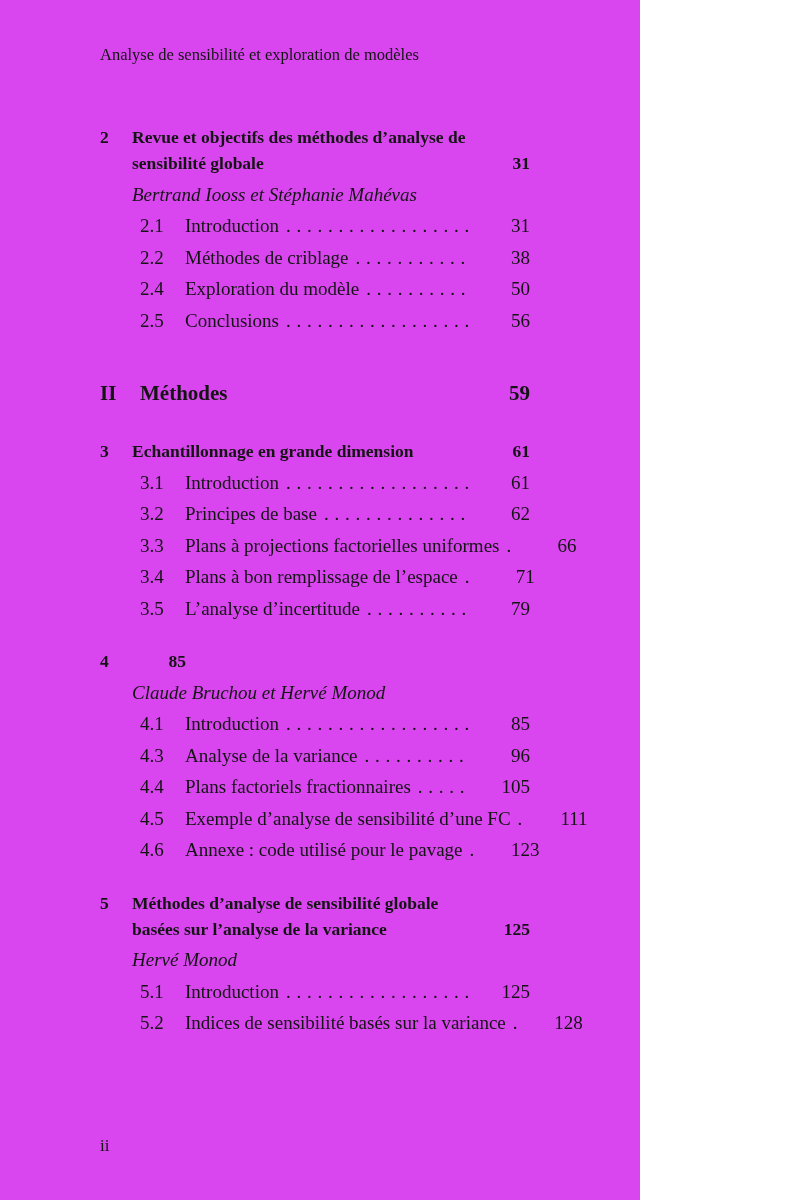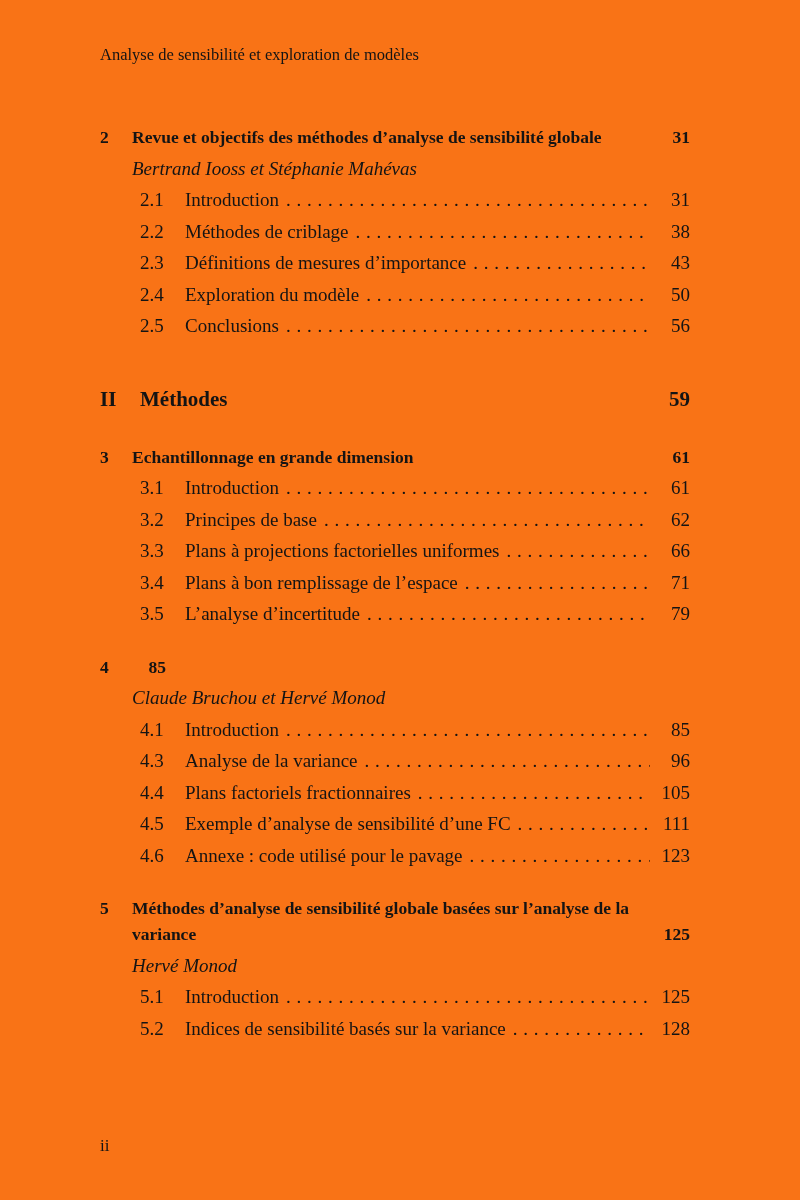--- a/index.html
+++ b/index.html
@@ -5,24 +5,24 @@
   * { margin: 0; padding: 0; box-sizing: border-box; }
   html, body { background: #ffffff; }
   body {
     width: 800px; height: 1200px;
     font-family: "Liberation Serif", "DejaVu Serif", serif;
     color: #141414;
     -webkit-font-smoothing: antialiased;
   }
   .page {
     position: relative;
-    width: 800px; height: 1200px;
+    width: 640px; height: 1200px;
     padding: 44px 110px 0 100px;
     overflow: hidden;
-    background: #f97316;
+    background: #d946ef;
   }
   .running-header {
     font-size: 16.5px;
     line-height: 22px;
     margin-bottom: 55px;
   }
   .toc-line {
     display: flex;
     align-items: baseline;
     font-size: 19px;
@@ -56,20 +56,21 @@
     min-width: 10px;
   }
   .leader::after {
     content: ". . . . . . . . . . . . . . . . . . . . . . . . . . . . . . . . . . . . . . . . . . . . . . . . . . . . . . . . . . . . . . . . . . . . ";
     letter-spacing: 0.5px;
   }
   .pg {
     min-width: 34px;
     flex: none;
     text-align: right;
+    margin-left: 20px;
   }
   
   .part-heading {
     font-weight: bold;
     font-size: 21px;
     line-height: 42px;
     margin-top: 36px;
   }
   .part-heading .num { width: 40px; flex: none; }
   .part-heading .title { flex: 1 1 auto; }
@@ -109,26 +110,20 @@
       <span class="leader"></span>
       <span class="pg">31</span>
     </div>
     <div class="toc-line section-line">
       <span class="num">2.2</span>
       <span class="title">Méthodes de criblage</span>
       <span class="leader"></span>
       <span class="pg">38</span>
     </div>
     <div class="toc-line section-line">
-      <span class="num">2.3</span>
-      <span class="title">Définitions de mesures d’importance</span>
-      <span class="leader"></span>
-      <span class="pg">43</span>
-    </div>
-    <div class="toc-line section-line">
       <span class="num">2.4</span>
       <span class="title">Exploration du modèle</span>
       <span class="leader"></span>
       <span class="pg">50</span>
     </div>
     <div class="toc-line section-line">
       <span class="num">2.5</span>
       <span class="title">Conclusions</span>
       <span class="leader"></span>
       <span class="pg">56</span>

